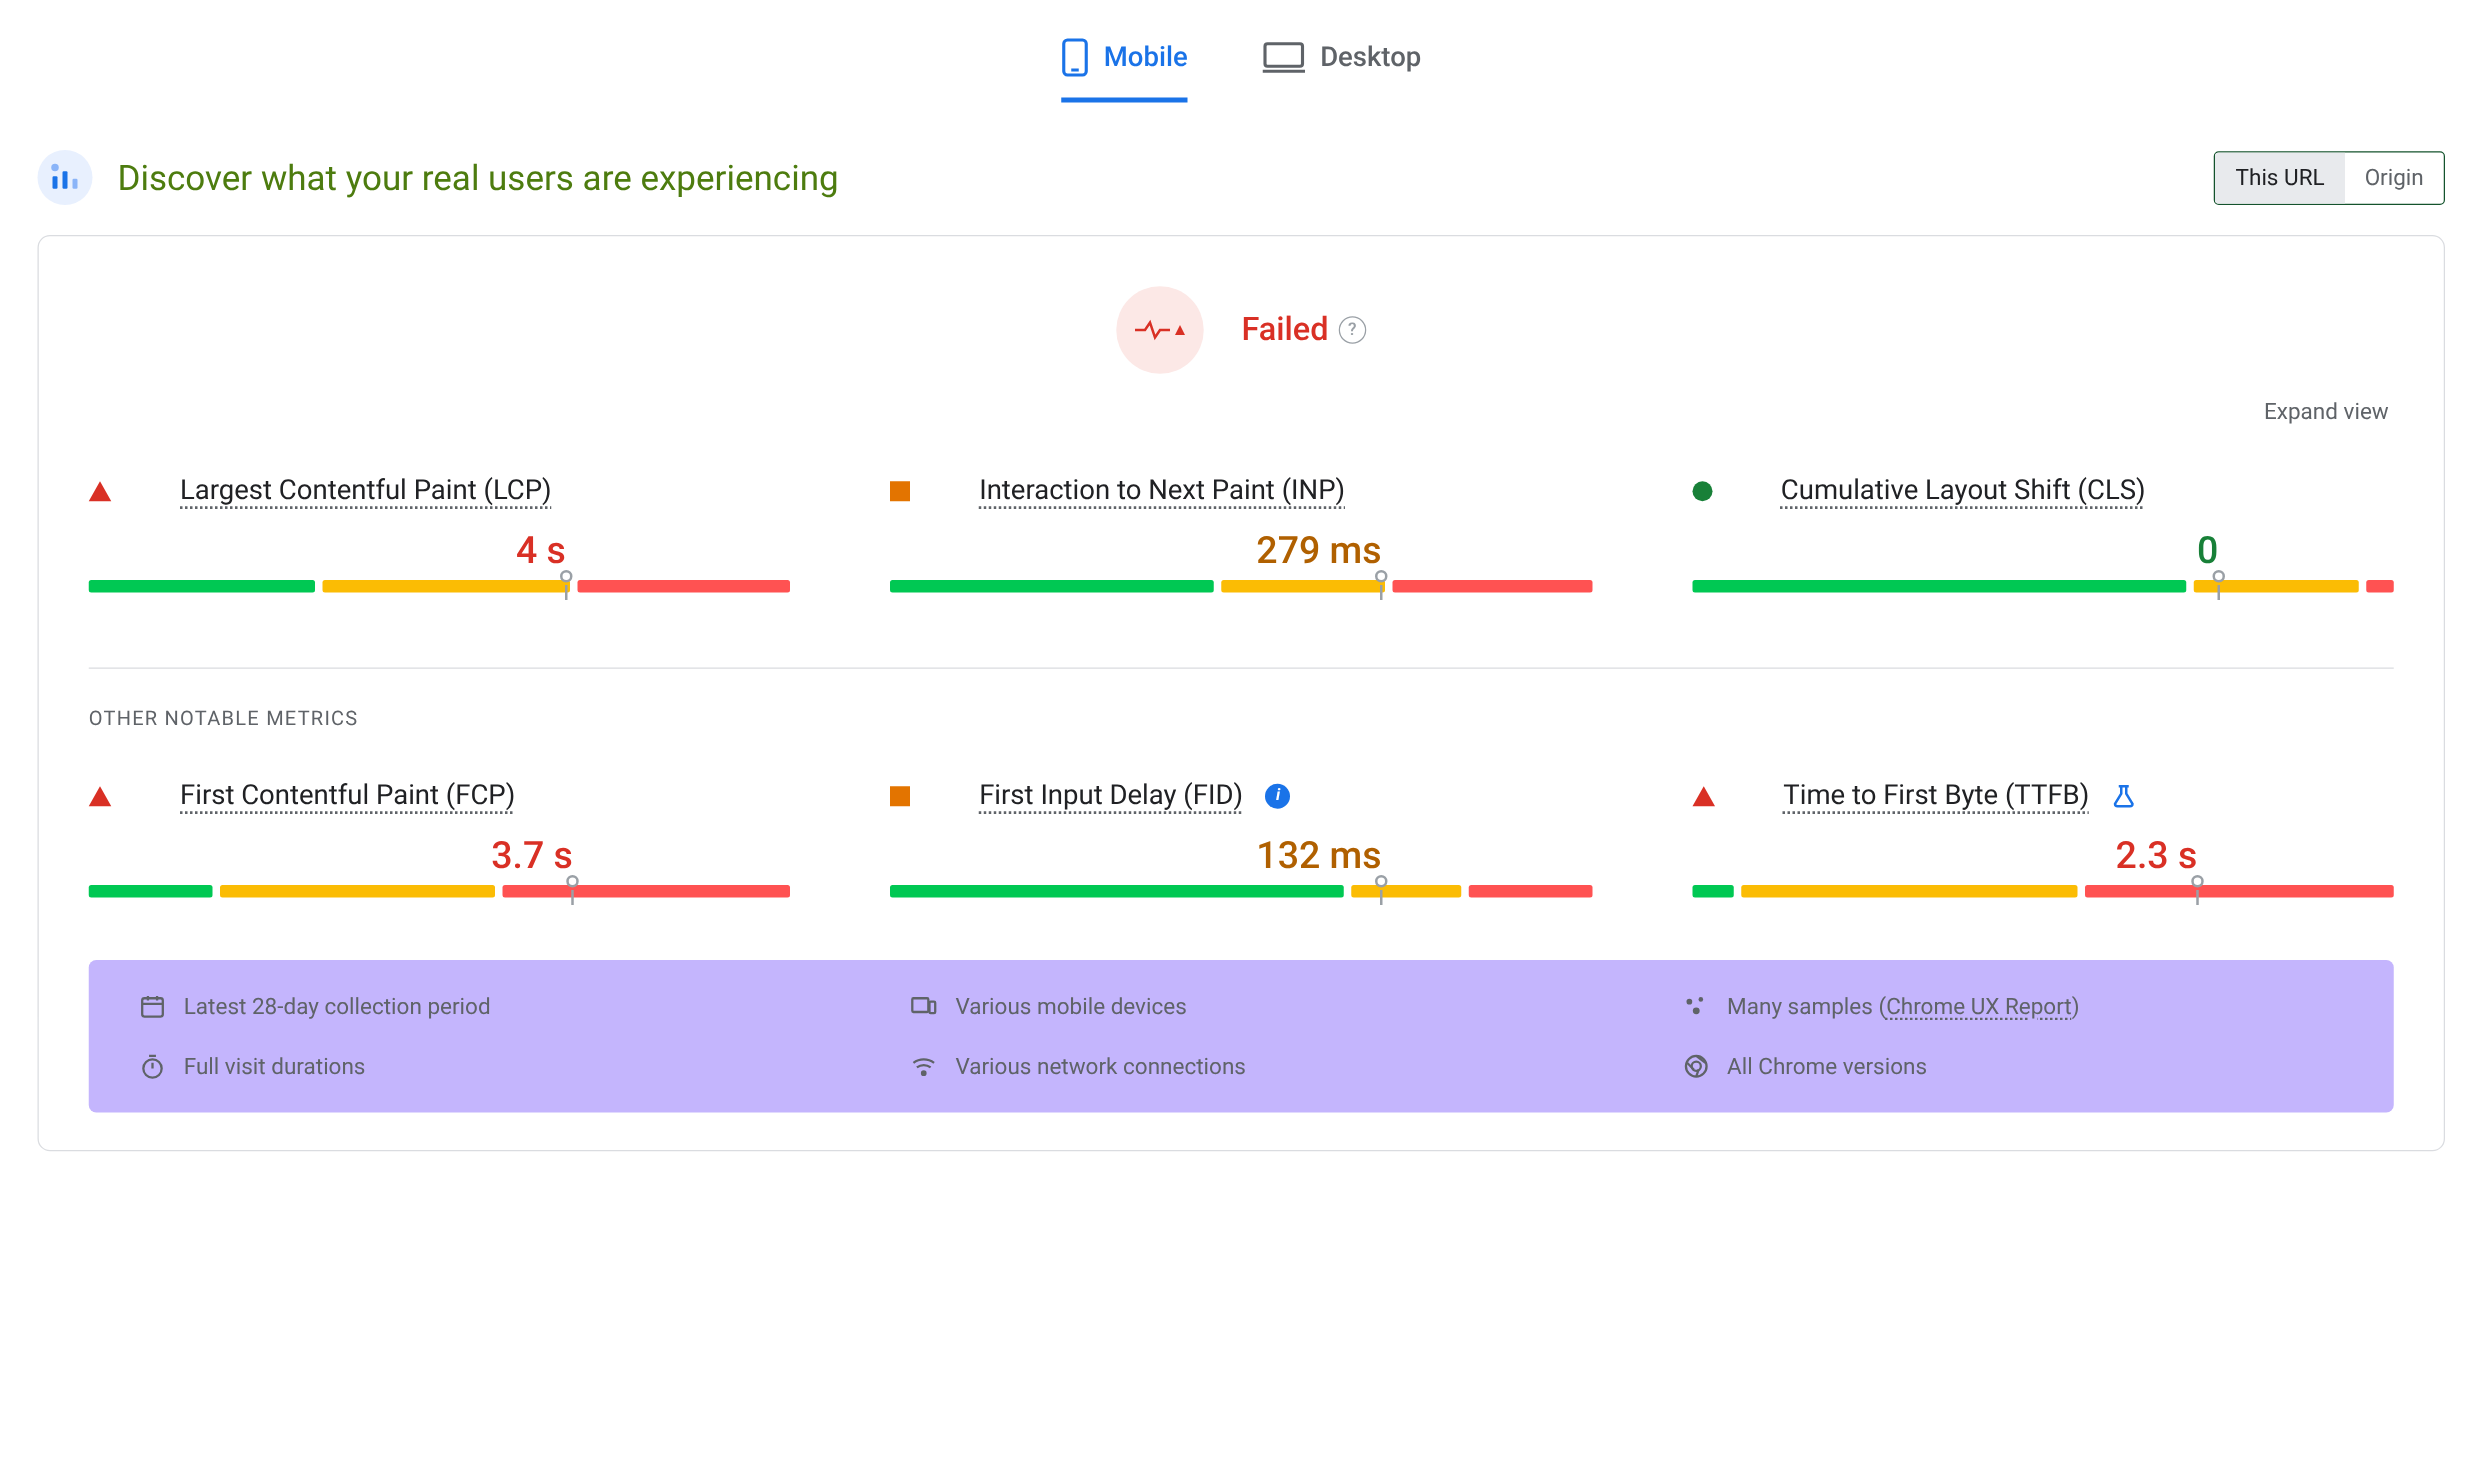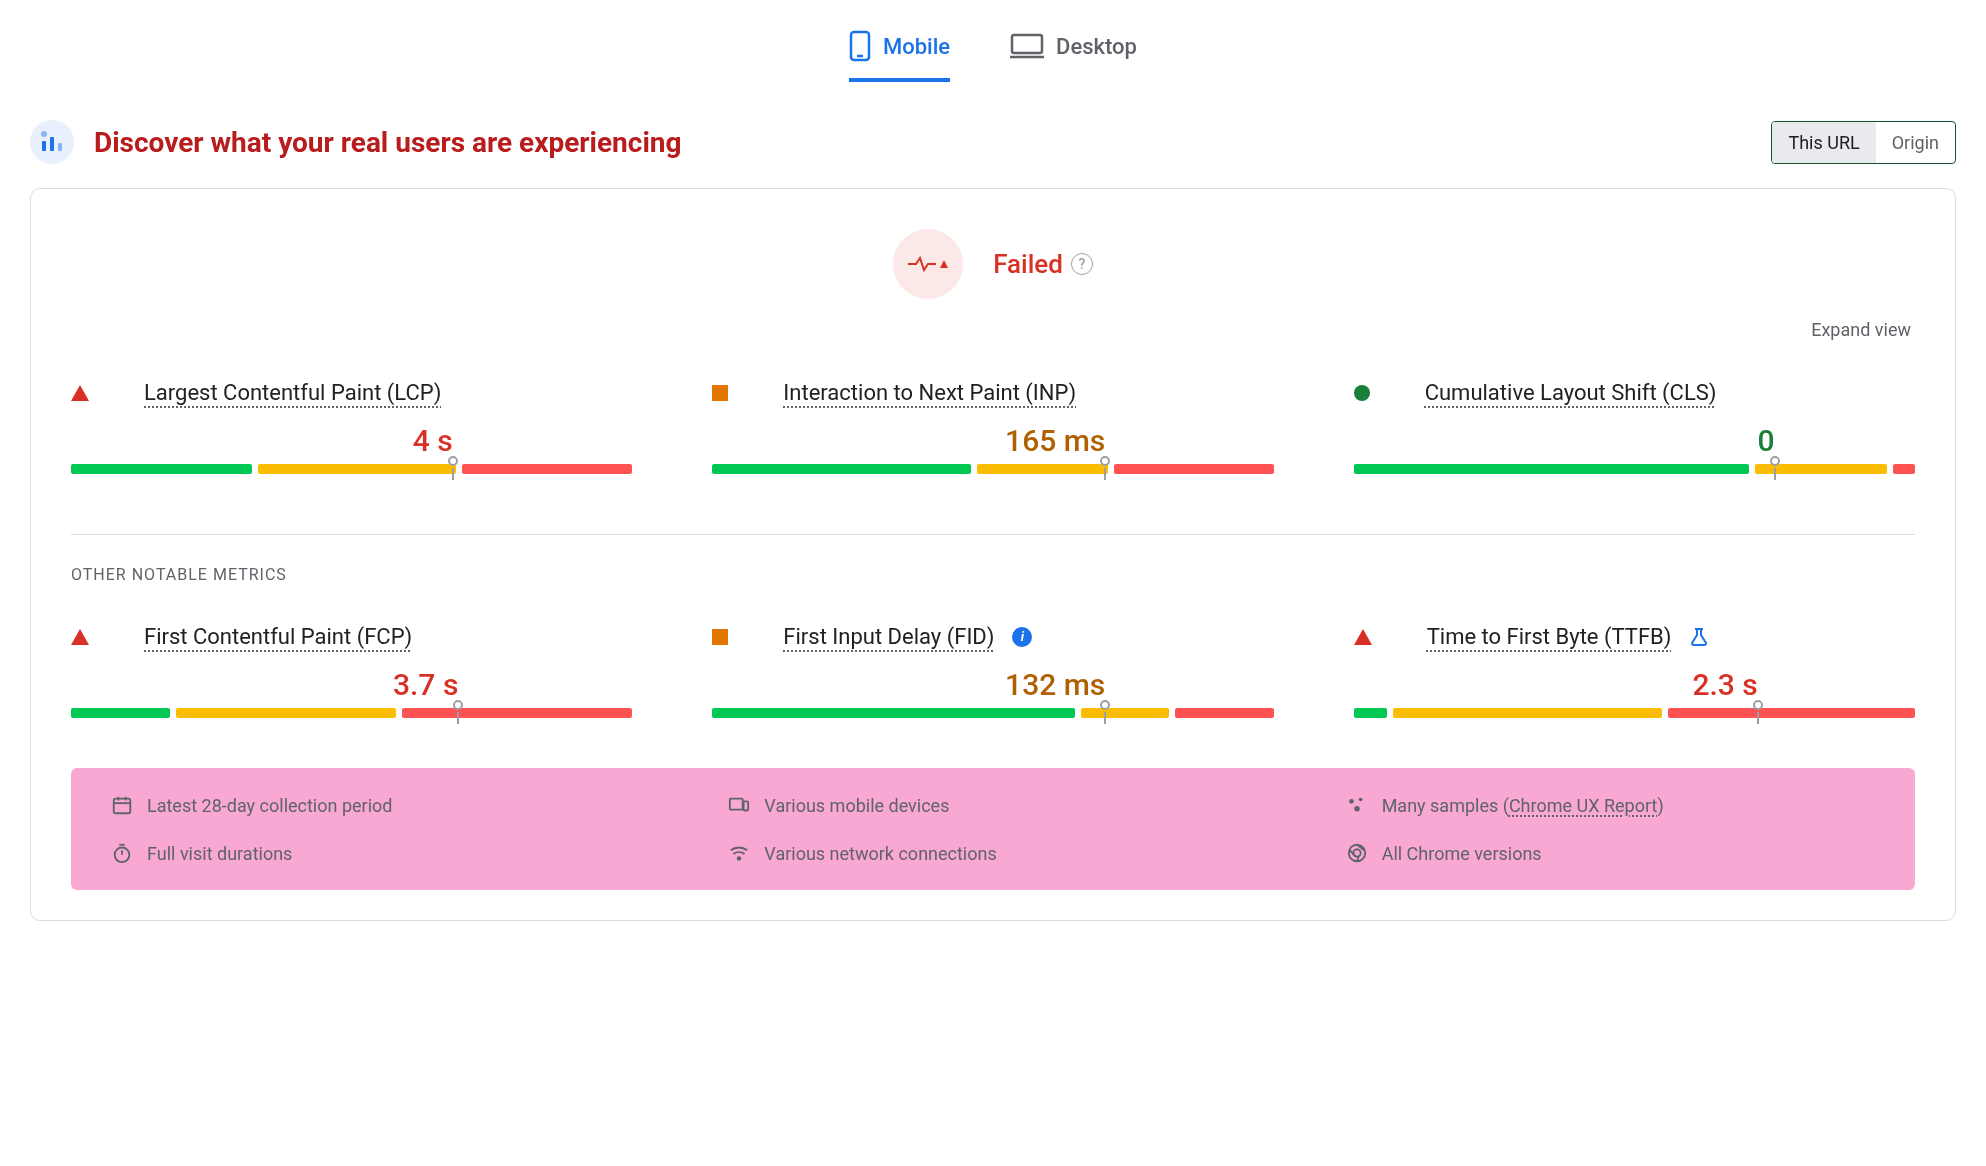--- a/index.html
+++ b/index.html
@@ -15,21 +15,21 @@
   
   .tabs { display:flex; justify-content:center; gap:60px; padding:10px 0 30px; }
   .tab { display:flex; align-items:center; gap:12px; font-size:22px; font-weight:500; color:#5f6368; cursor:pointer; padding-bottom:16px; border-bottom:4px solid transparent; }
   .tab.active { color:#1a73e8; border-bottom-color:#1a73e8; }
   .tab.active svg { stroke:#1a73e8; }
   .tab svg { stroke:#5f6368; }
   
   .header-row { display:flex; align-items:center; justify-content:space-between; padding:8px 0 24px; }
   .header-left { display:flex; align-items:center; gap:20px; }
   .chart-icon-circle { width:44px; height:44px; border-radius:50%; background:#e8f0fe; display:flex; align-items:center; justify-content:center; }
-  .header-title { font-size:28px; font-weight:700; color:#b91c1c; }
+  .header-title { font-size:28px; font-weight:400; color:#4d7c0f; }
   .toggle { display:flex; border:1px solid #14532d; border-radius:4px; overflow:hidden; font-size:18px; }
   .toggle div { padding:10px 16px; cursor:pointer; color:#5f6368; }
   .toggle div.active { background:#e8eaed; color:#202124; }
   
   .card { border:1px solid #dadce0; border-radius:10px; padding:40px 40px 30px; }
   .assessment { display:flex; align-items:center; justify-content:center; gap:30px; }
   .fail-bubble { width:70px; height:70px; border-radius:50%; background:#fce8e6; display:flex; align-items:center; justify-content:center; }
   .assessment-text { font-size:26px; font-weight:500; display:flex; align-items:center; gap:8px; }
   .fail-word { color:#d93025; }
   .help-circle { width:22px; height:22px; border-radius:50%; border:1.5px solid #9aa0a6; display:inline-flex; align-items:center; justify-content:center; font-size:14px; color:#9aa0a6; cursor:pointer; }
@@ -53,21 +53,21 @@
   .bar { display:flex; height:10px; gap:6px; }
   .seg { height:100%; border-radius:2px; }
   .g { background:#00c853; }
   .o { background:#fbbc04; }
   .r { background:#ff5252; }
   .marker { position:absolute; top:-8px; width:10px; height:10px; background:#fff; border:2px solid #9aa0a6; border-radius:50%; transform:translateX(-50%); }
   .marker::after { content:""; position:absolute; left:50%; top:10px; width:2px; height:12px; background:#9aa0a6; transform:translateX(-50%); }
   hr.sep { border:none; border-top:1px solid #dadce0; margin:60px 0 30px; }
   .section-label { font-size:16px; letter-spacing:1px; color:#5f6368; margin-bottom:27px; }
   
-  .footer-box { background:#f9a8d4; border-radius:6px; margin-top:50px; padding:26px 40px; display:grid; grid-template-columns:repeat(3,1fr); gap:26px 88px; }
+  .footer-box { background:#c4b5fd; border-radius:6px; margin-top:50px; padding:26px 40px; display:grid; grid-template-columns:repeat(3,1fr); gap:26px 88px; }
   .footer-item { display:flex; align-items:center; gap:14px; color:#5f6368; font-size:18px; }
   .footer-item a { color:#5f6368; text-decoration:underline dotted; text-underline-offset:4px; cursor:pointer; }
   .ficon { width:22px; height:22px; flex-shrink:0; }
 </style>
 </head>
 <body>
 
 <div class="tabs">
   <div class="tab active">
     <svg width="22" height="32" viewBox="0 0 22 32" fill="none" stroke-width="2.5">
@@ -138,21 +138,21 @@
         <div class="marker" style="left:68%"></div>
       </div>
     </div>
 
     <div class="metric">
       <div class="metric-header">
         <span class="shape sq"></span>
         <span class="metric-name">Interaction to Next Paint (INP)</span>
       </div>
       <div class="metric-value-row" style="padding-right:30%">
-          <span class="metric-value val-orange">165 ms</span>
+          <span class="metric-value val-orange">279 ms</span>
         </div>
       <div class="bar-wrap">
         <div class="bar">
             <div class="seg g" style="flex:47"></div>
             <div class="seg o" style="flex:24"></div>
             <div class="seg r" style="flex:29"></div>
           </div>
         <div class="marker" style="left:70%"></div>
       </div>
     </div>

